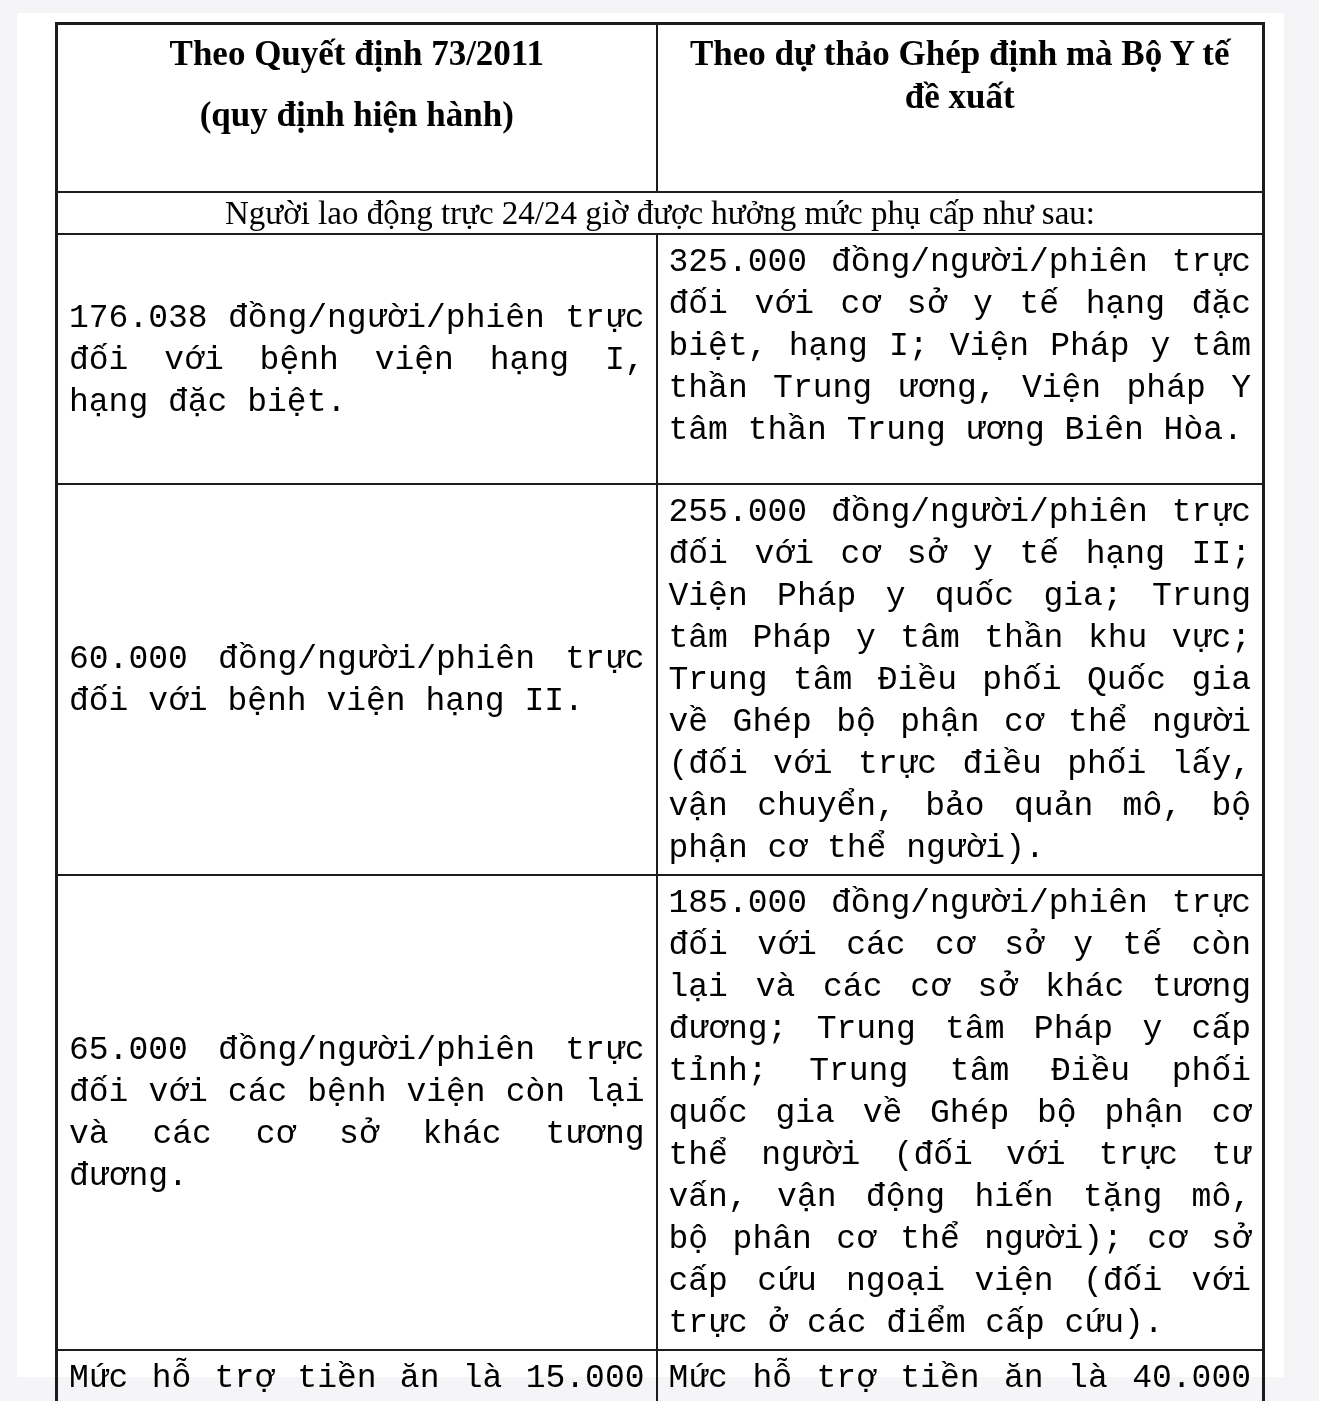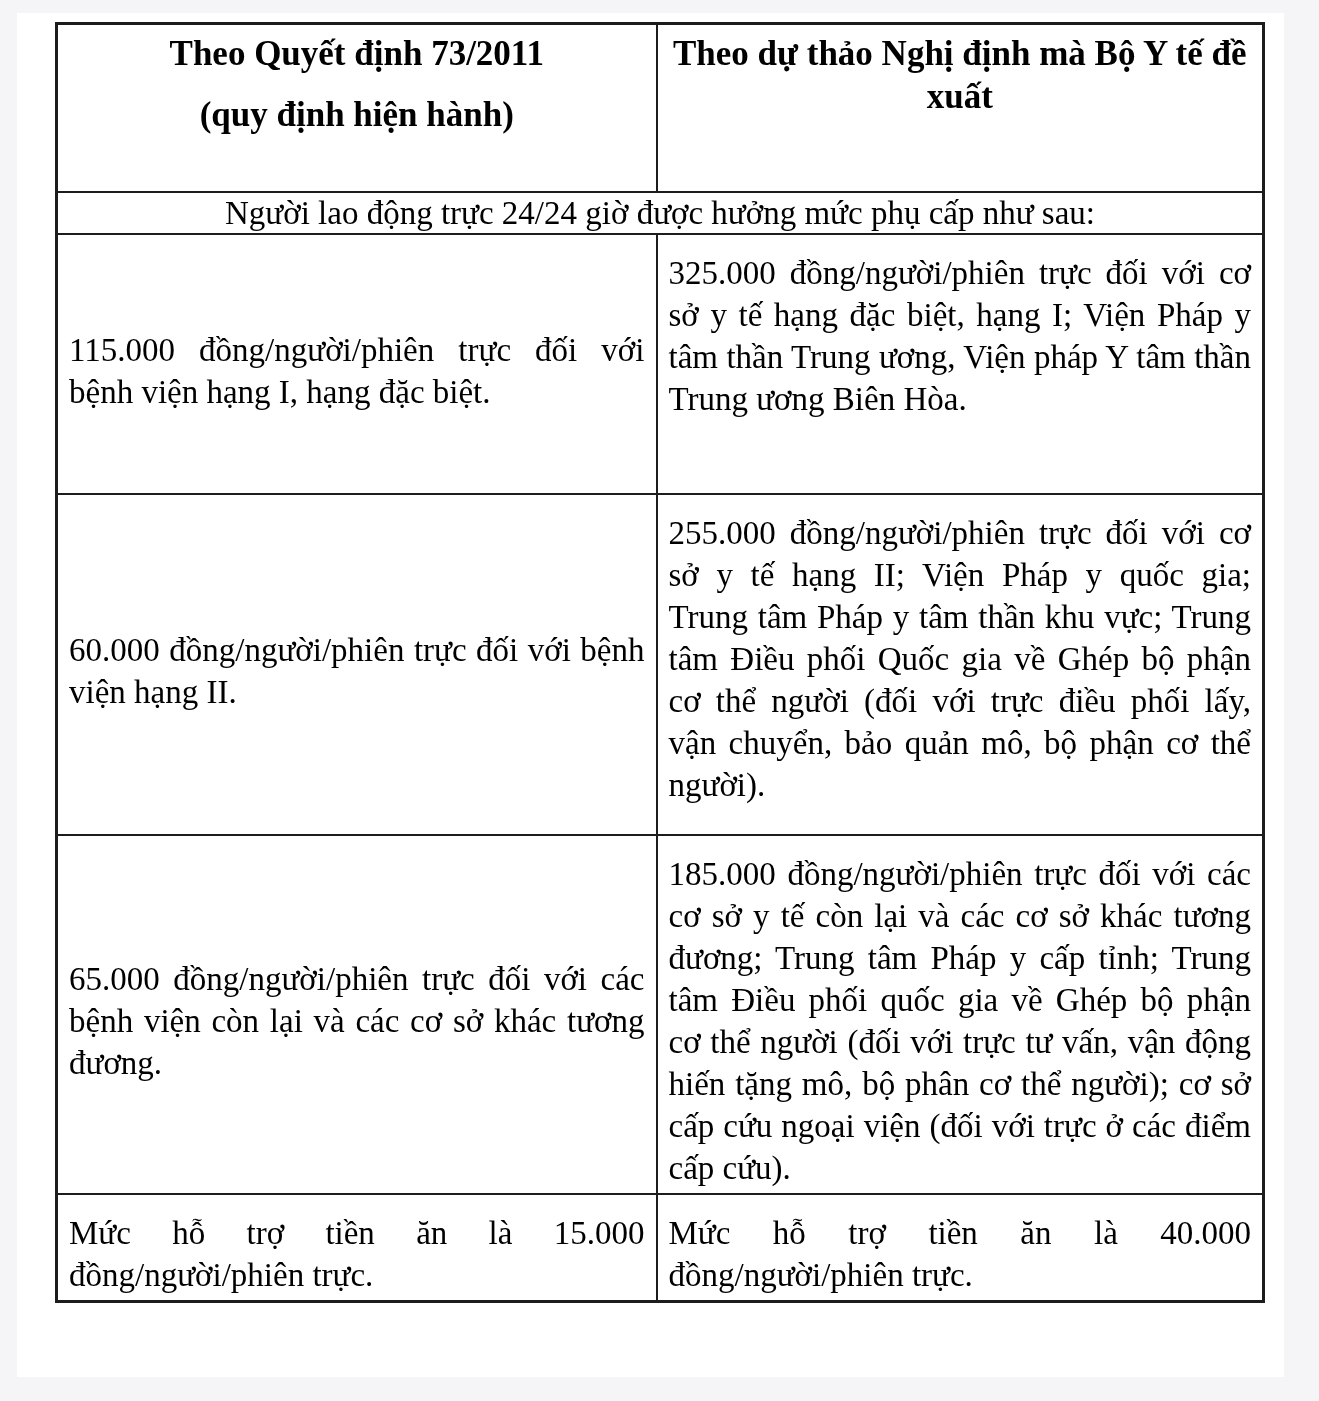--- a/index.html
+++ b/index.html
@@ -51,22 +51,23 @@
     vertical-align: middle;
     height: 40px;
     padding: 0 20px;
     line-height: 1.1;
   }
 
   td.cell {
     font-size: 33px;
     line-height: 42px;
     text-align: justify;
-    padding: 17px 11px 4px 11px;
+    padding: 7px 11px 4px 11px;
     vertical-align: top;
+    font-family: Liberation Mono, monospace;
   }
   tr.r1 td { height: 237px; }
   tr.r2 td { height: 318px; margin-top: 28px; }
   tr.r3 td { height: 328px; }
   tr.r4 td { height: 166px; }
   tr.r5 td { height: 80px; }
   tr.r1 td.cur, tr.r2 td.cur, tr.r3 td.cur { vertical-align: middle; }
 </style>
 </head>
 <body>
@@ -77,30 +78,30 @@
       <col class="c-left">
       <col class="c-right">
     </colgroup>
     <tbody>
       <tr>
         <th class="col-head">
           <div>Theo Quyết định 73/2011</div>
           <div class="head-line2">(quy định hiện hành)</div>
         </th>
         <th class="col-head">
-          <div>Theo dự thảo Nghị định mà Bộ Y tế đề xuất</div>
+          <div>Theo dự thảo Ghép định mà Bộ Y tế đề xuất</div>
         </th>
       </tr>
 
       <tr>
         <td class="banner-cell" colspan="2">Người lao động trực 24/24 giờ được hưởng mức phụ cấp như sau:</td>
       </tr>
 
       <tr class="r1">
-        <td class="cell cur">115.000 đồng/người/phiên trực đối với bệnh viện hạng I, hạng đặc biệt.</td>
+        <td class="cell cur">176.038 đồng/người/phiên trực đối với bệnh viện hạng I, hạng đặc biệt.</td>
         <td class="cell prop">325.000 đồng/người/phiên trực đối với cơ sở y tế hạng đặc biệt, hạng I; Viện Pháp y tâm thần Trung ương, Viện pháp Y tâm thần Trung ương Biên Hòa.</td>
       </tr>
 
       <tr class="r2">
         <td class="cell cur">60.000 đồng/người/phiên trực đối với bệnh viện hạng II.</td>
         <td class="cell prop">255.000 đồng/người/phiên trực đối với cơ sở y tế hạng II; Viện Pháp y quốc gia; Trung tâm Pháp y tâm thần khu vực; Trung tâm Điều phối Quốc gia về Ghép bộ phận cơ thể người (đối với trực điều phối lấy, vận chuyển, bảo quản mô, bộ phận cơ thể người).</td>
       </tr>
 
       <tr class="r3">
         <td class="cell cur">65.000 đồng/người/phiên trực đối với các bệnh viện còn lại và các cơ sở khác tương đương.</td>

